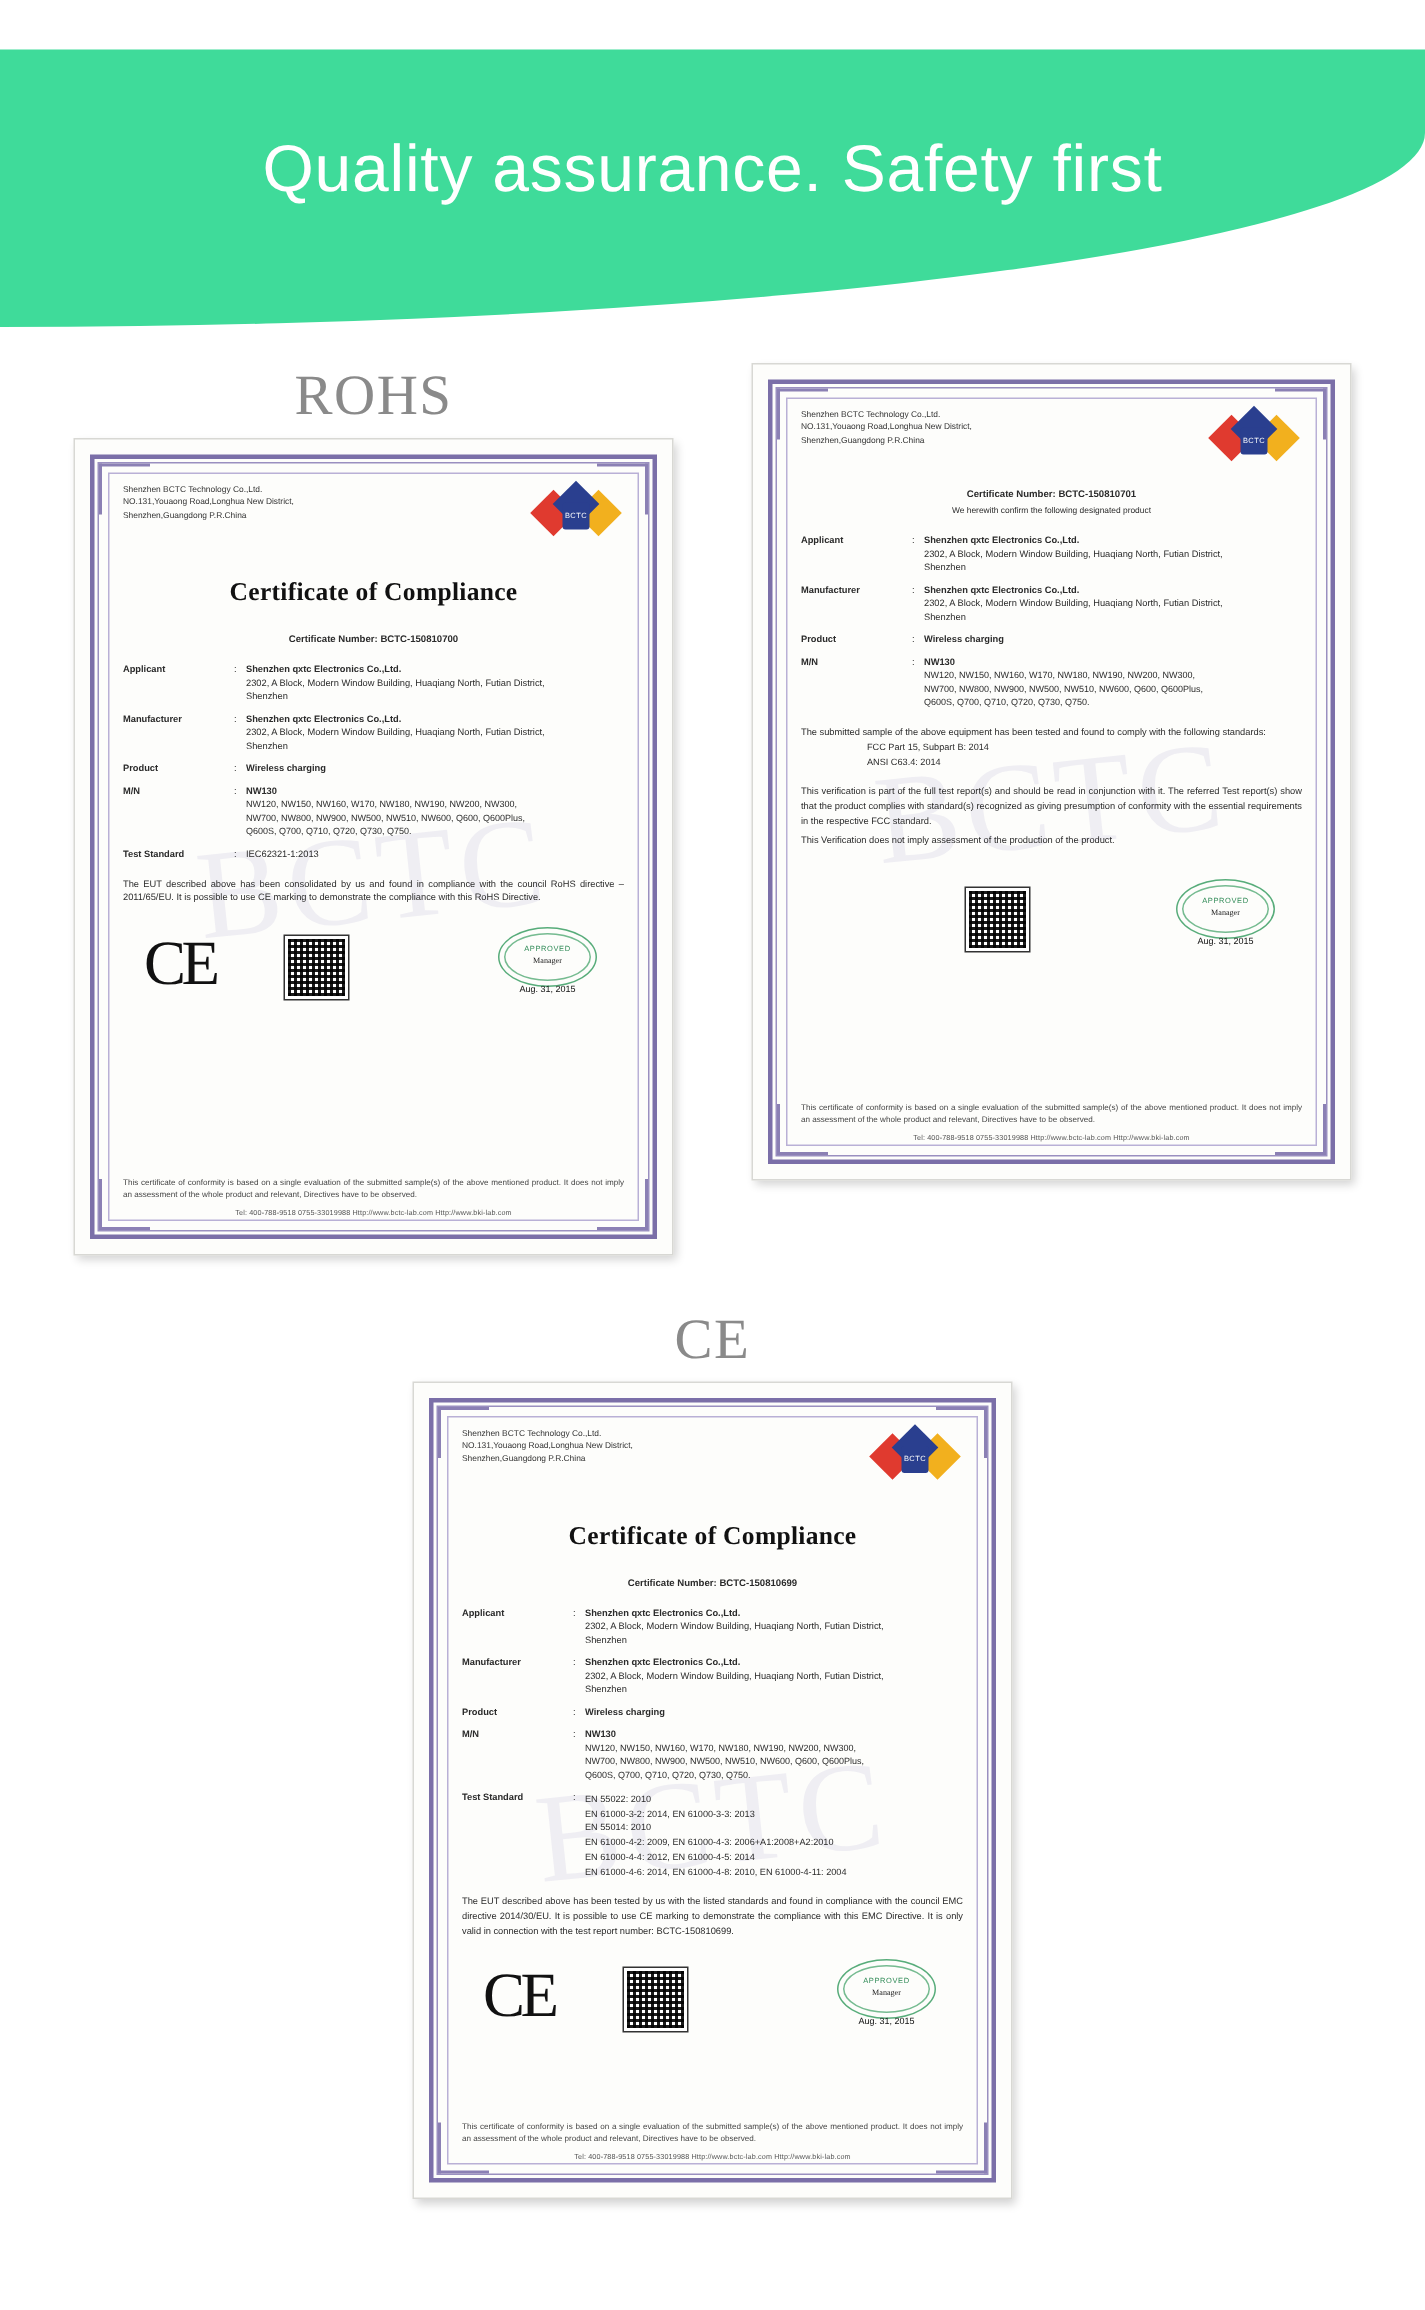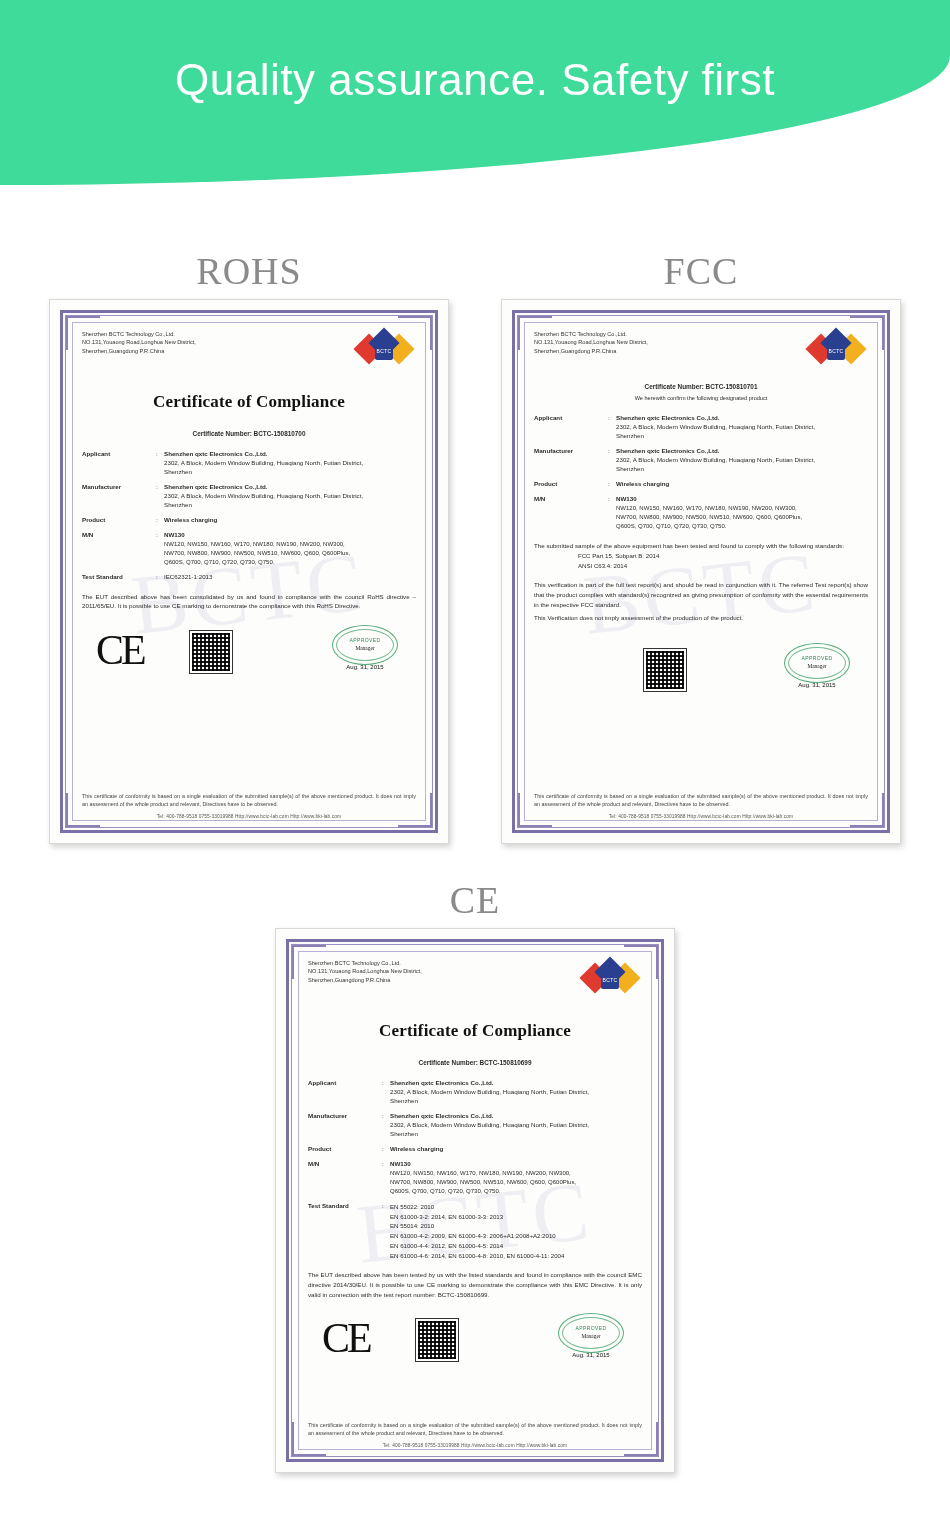--- a/index.html
+++ b/index.html
@@ -14,20 +14,21 @@
   }
 
   
   .banner {
     position: relative;
     width: 950px;
     height: 185px;
     background: #3fdb9a;
     border-bottom-right-radius: 100% 70%;
     overflow: hidden;
+    margin-top: 33px;
   }
   .banner-inner {
     position: absolute;
     top: 0; left: 0; right: 0;
     height: 160px;
     display: flex;
     align-items: center;
     justify-content: center;
   }
   .banner-title {
@@ -36,21 +37,21 @@
     font-weight: 400;
     letter-spacing: 0.5px;
     font-family: "Liberation Sans", sans-serif;
   }
 
   
   .cert-row {
     display: flex;
     justify-content: center;
     gap: 52px;
-    margin-top: 64px;
+    margin-top: 24px;
   }
   .cert-block { width: 400px; }
   .cert-block.centered { margin: 34px auto 0; }
 
   .cert-heading {
     text-align: center;
     font-family: "Liberation Serif", serif;
     font-size: 38px;
     color: #8a8a8a;
     letter-spacing: 1px;
@@ -380,21 +381,20 @@
           </div>
         </div>
       </div>
 
       <div class="footnote">This certificate of conformity is based on a single evaluation of the submitted sample(s) of the above mentioned product. It does not imply an assessment of the whole product and relevant, Directives have to be observed.</div>
       <div class="footline">Tel: 400-788-9518   0755-33019988      Http://www.bctc-lab.com     Http://www.bki-lab.com</div>
     </div>
   </div>
 
   <div class="cert-block">
-    <div class="cert-heading">FCC</div>
     <div class="cert-paper">
       <div class="frame-outer"></div>
       <div class="frame-mid"></div>
       <div class="frame-inner"></div>
       <div class="corner tl"></div>
       <div class="corner tr"></div>
       <div class="corner bl"></div>
       <div class="corner br"></div>
       <div class="watermark">BCTC</div>
 

